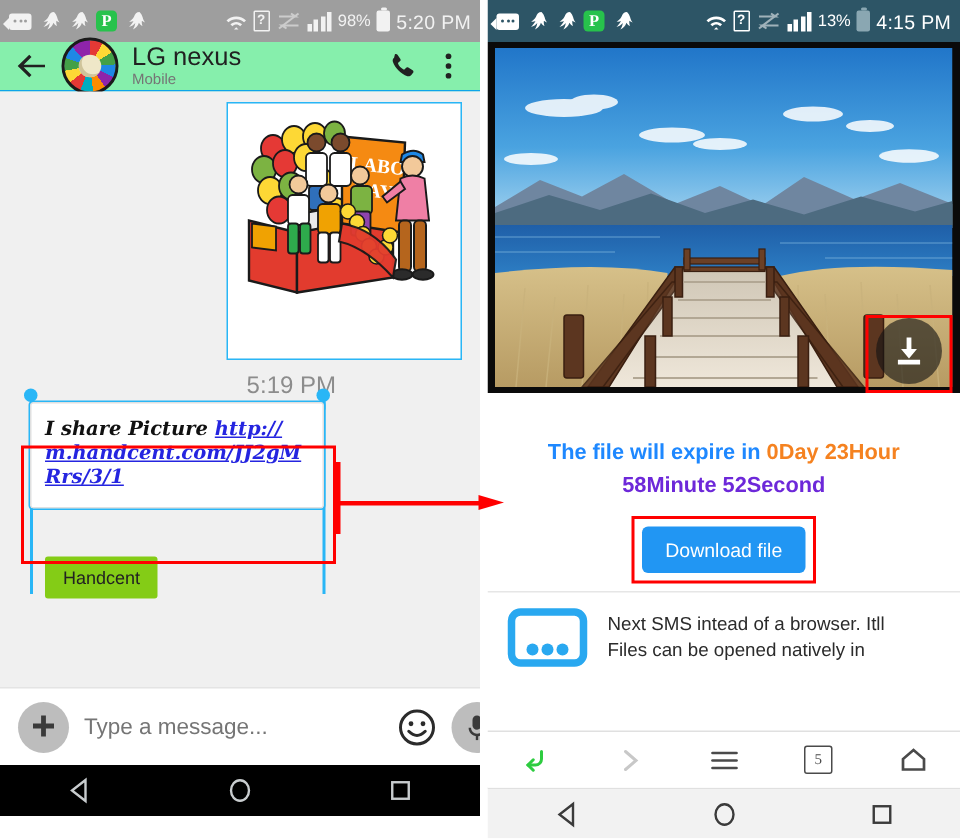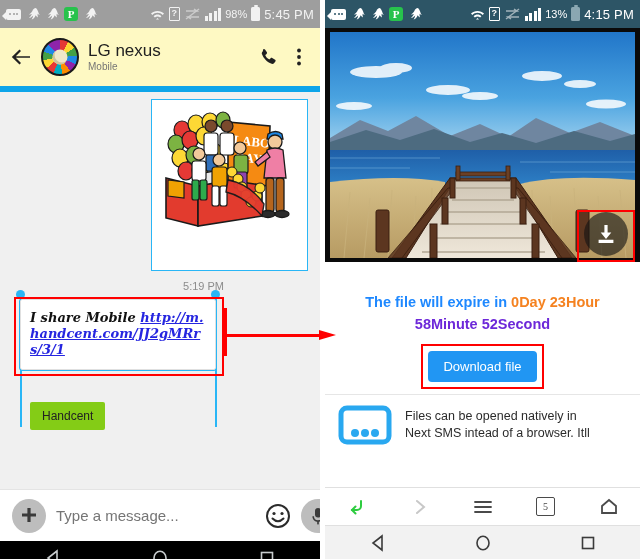--- a/index.html
+++ b/index.html
@@ -92,23 +92,23 @@
     background: #f2f2f2;
   }
   .sb-right .icon-batt { background: #8aa7b2; }
   .icon-batt::before {
     content: ""; position: absolute; top: -2px; left: 2.5px;
     width: 4px; height: 2px; background: inherit; border-radius: 1px;
   }
 
   
   .conv-header {
-    height: 64px; background: #fef9c3;
+    height: 33px; background: #86efac;
     display: flex; align-items: center; padding: 0 10px; gap: 9px;
-    border-bottom: 6px solid #0ea5e9;
+    border-bottom: 1px solid #0ea5e9;
   }
   .back-arrow { width: 22px; height: 22px; flex: 0 0 auto; cursor: pointer; }
   .back-arrow svg path { fill: #212121; }
   .avatar {
     width: 38px; height: 38px; border-radius: 50%; flex: 0 0 auto;
     background:
       radial-gradient(circle at 50% 50%, #f5f5dc 0 28%, transparent 28%),
       conic-gradient(#e53935 0 8%, #fdd835 8% 16%, #43a047 16% 24%, #1e88e5 24% 32%,
                      #8e24aa 32% 40%, #fb8c00 40% 48%, #00acc1 48% 56%, #e53935 56% 64%,
                      #fdd835 64% 72%, #43a047 72% 80%, #1e88e5 80% 88%, #8e24aa 88% 100%);
@@ -134,21 +134,21 @@
     height: calc(559px - 28px - 48px - 52px - 34px);
     background: #f0f0f0; overflow: hidden;
   }
   .mms-image-wrap {
     position: absolute; left: 152px; top: 8px; width: 155px; height: 170px;
     background: #ffffff; outline: 1.5px solid #29b6f6;
   }
   .mms-image { width: 100%; height: 100%; display: block; }
   .msg-time {
     position: absolute; right: 96px; top: 188px;
-    font-size: 11px; color: #8c8c8c; text-align: center;
+    font-size: 16px; color: #8c8c8c; text-align: center;
   }
   .in-bubble {
     position: absolute; left: 20px; top: 207px; width: 196px;
     background: #ffffff; border: 1px solid #e0e0e0; border-radius: 2px;
     padding: 10px 9px 11px 9px;
     outline: 1.5px solid #29b6f6;
   }
   .msg-text {
     font-family: "DejaVu Serif", "Liberation Serif", serif;
     font-style: italic; font-weight: bold;
@@ -316,21 +316,21 @@
             </svg>
         </span>
         <span class="ic icon-signal">
             <i></i>
             <i></i>
             <i></i>
             <i></i>
           </span>
         <span class="sb-pct">98%</span>
         <span class="ic icon-batt"></span>
-        <span class="sb-time">5:45 PM</span>
+        <span class="sb-time">5:20 PM</span>
       </div>
     </div>
 
     <div class="conv-header">
       <span class="back-arrow">
         <svg viewBox="0 0 22 22">
             <path d="M9.5 3.5L11 5 5.8 10.2H20v1.6H5.8L11 17l-1.5 1.5L1.8 11z"></path>
           </svg>
       </span>
       <div class="avatar"></div>
@@ -434,21 +434,21 @@
       <div class="sel-handle sel-tl">
           <i></i>
           <b></b>
         </div>
       <div class="sel-handle sel-br">
           <i></i>
           <b></b>
         </div>
 
       <div class="in-bubble">
-        <div class="msg-text"><span>I share Mobile </span><span class="msg-link">http://m.handcent.com/JJ2gMRrs/3/1</span></div>
+        <div class="msg-text"><span>I share Picture </span><span class="msg-link">http://m.handcent.com/JJ2gMRrs/3/1</span></div>
       </div>
 
       <div class="app-chip">Handcent</div>
     </div>
 
     <div class="composer">
       <span class="round-btn">
         <svg width="18" height="18" viewBox="0 0 18 18">
             <path d="M7.4 1h3.2v5.4H16v3.2h-5.4V15H7.4V9.6H2V6.4h5.4z"></path>
           </svg>
@@ -660,22 +660,22 @@
       <div class="promo">
         <span class="promo-icon">
           <svg viewBox="0 0 56 42">
               <rect x="4" y="4" width="48" height="34" rx="6"></rect>
               <circle cx="18" cy="29" r="4"></circle>
               <circle cx="28" cy="29" r="4"></circle>
               <circle cx="38" cy="29" r="4"></circle>
             </svg>
         </span>
         <div class="promo-text">
+          <div>Next SMS intead of a browser. Itll</div>
           <div>Files can be opened natively in</div>
-          <div>Next SMS intead of a browser. Itll</div>
         </div>
       </div>
 
       <div class="browsernav">
         <span class="bn back">
           <svg width="20" height="20" viewBox="0 0 20 20">
               <path d="M14 4 v5 a4 4 0 0 1-4 4 H5"></path>
               <path d="M8.5 9.5 L5 13 L8.5 16.5"></path>
             </svg>
         </span>

